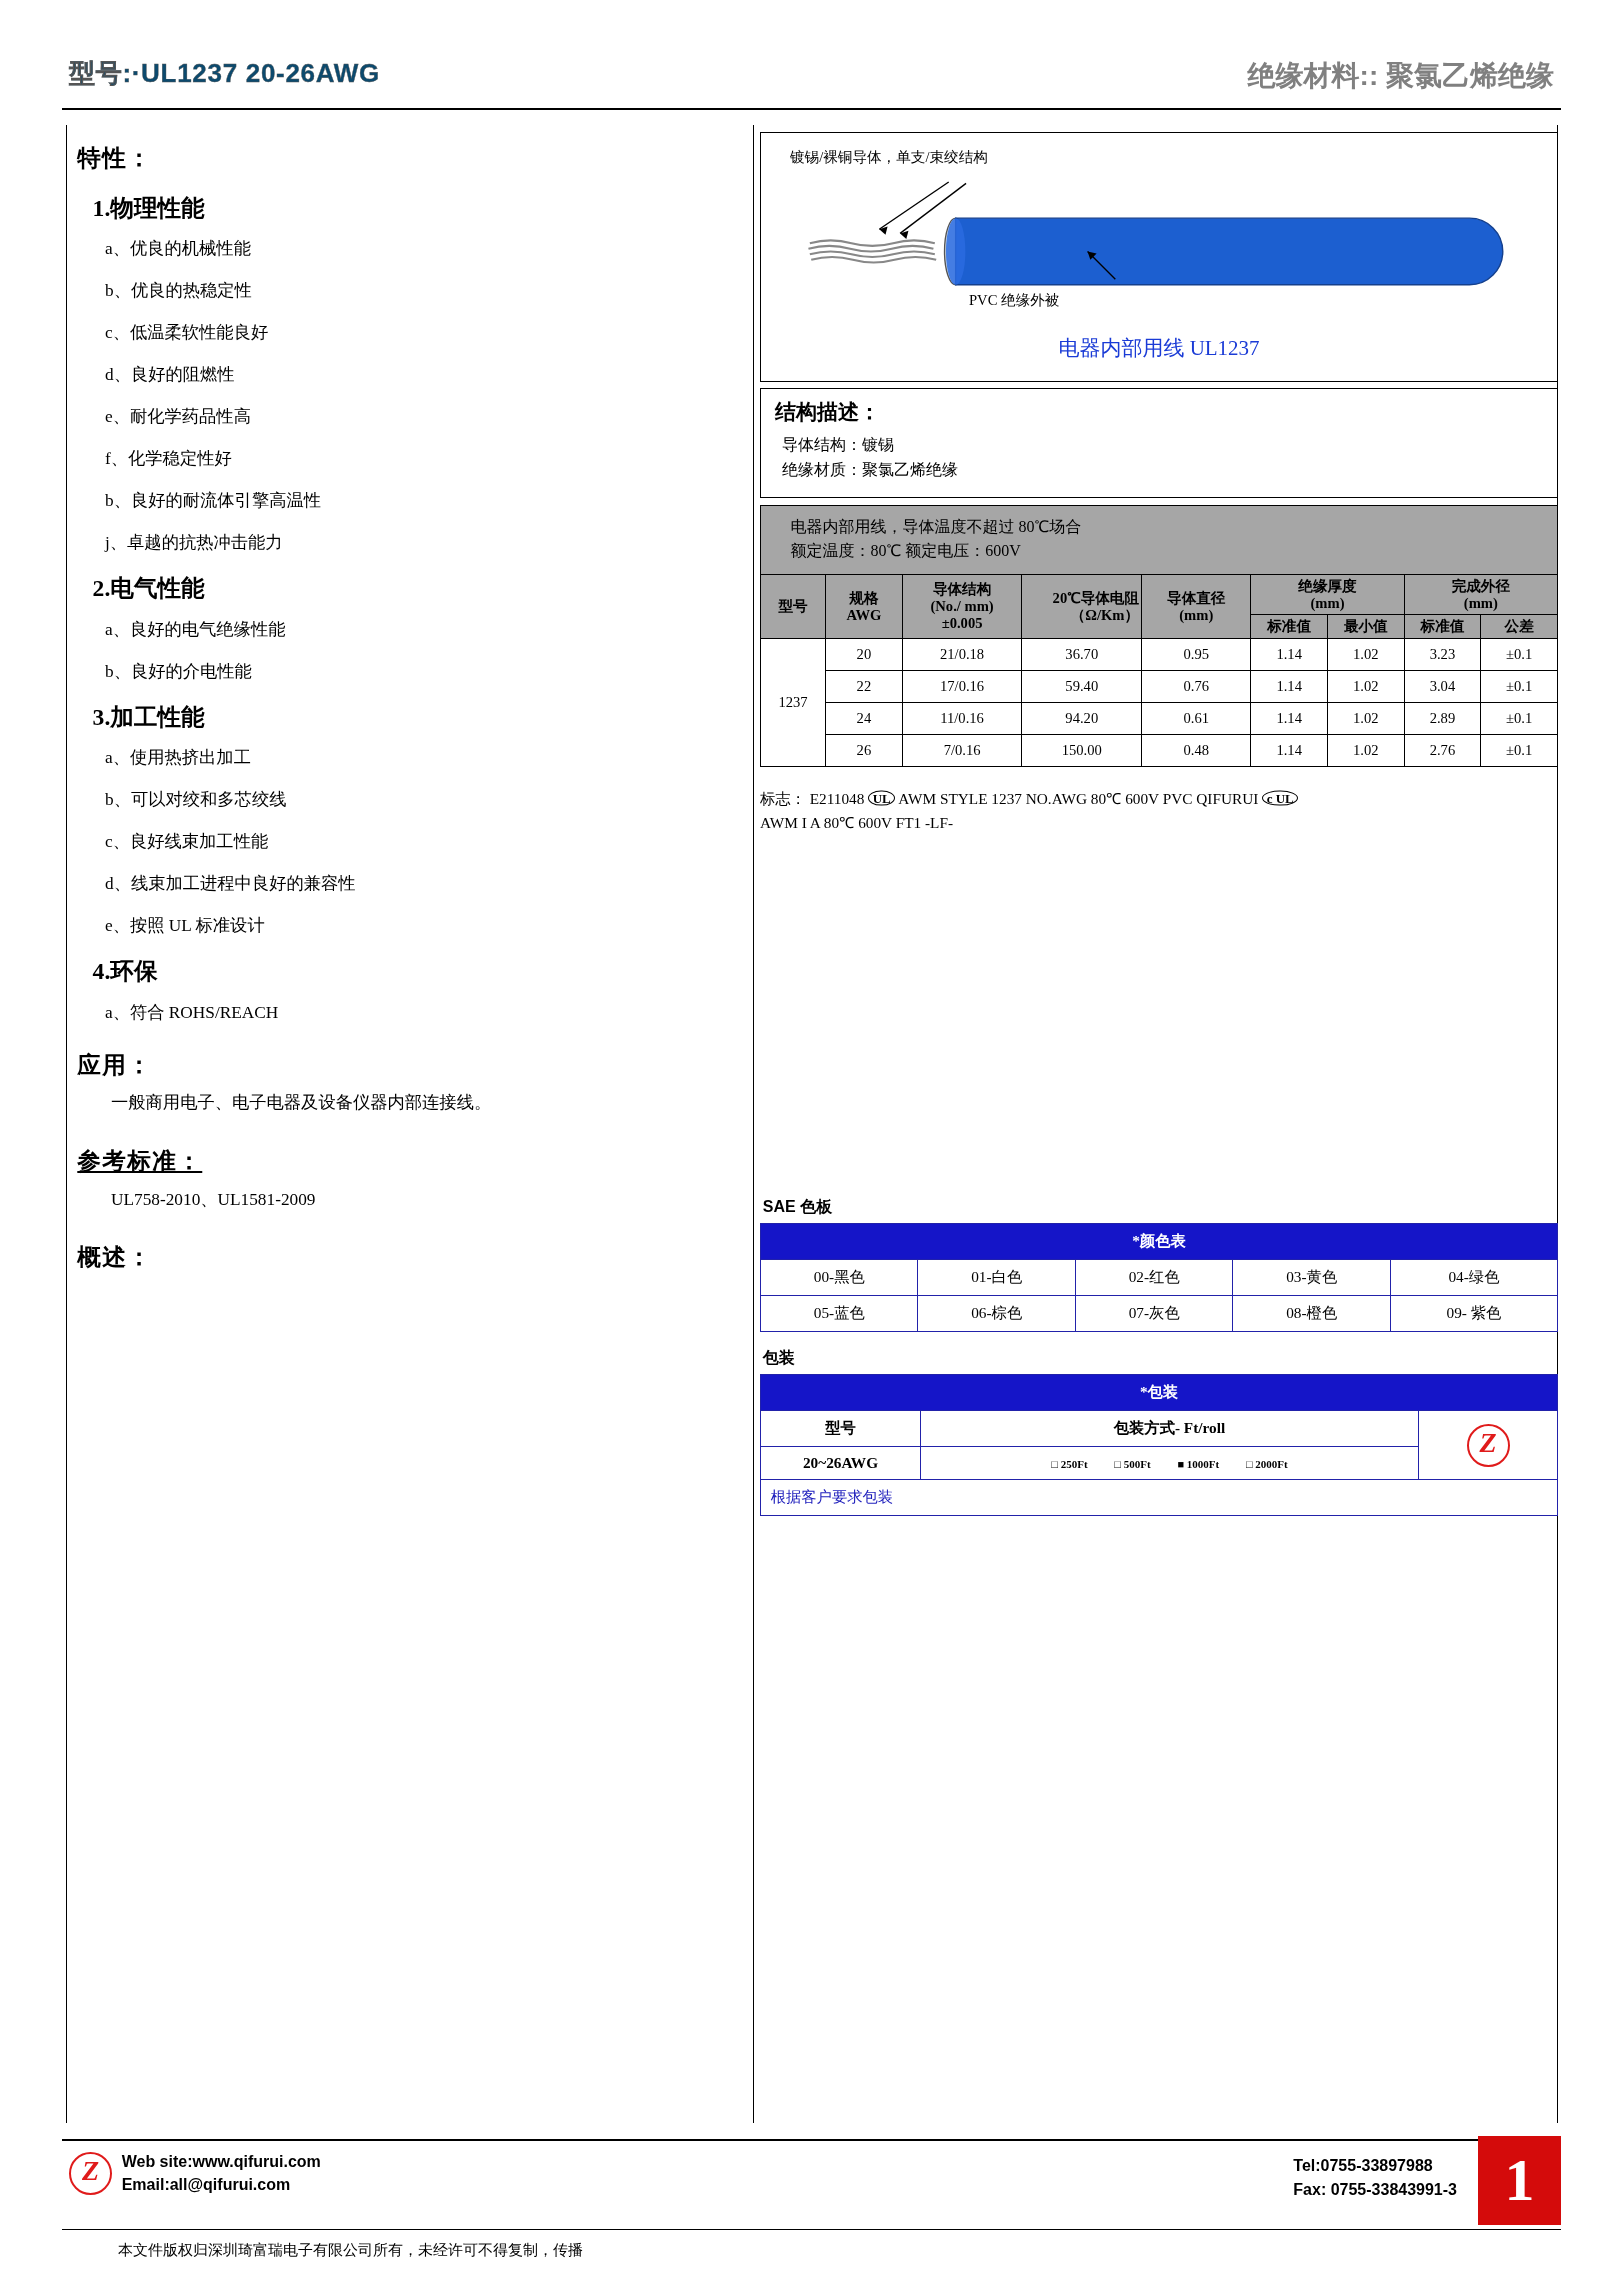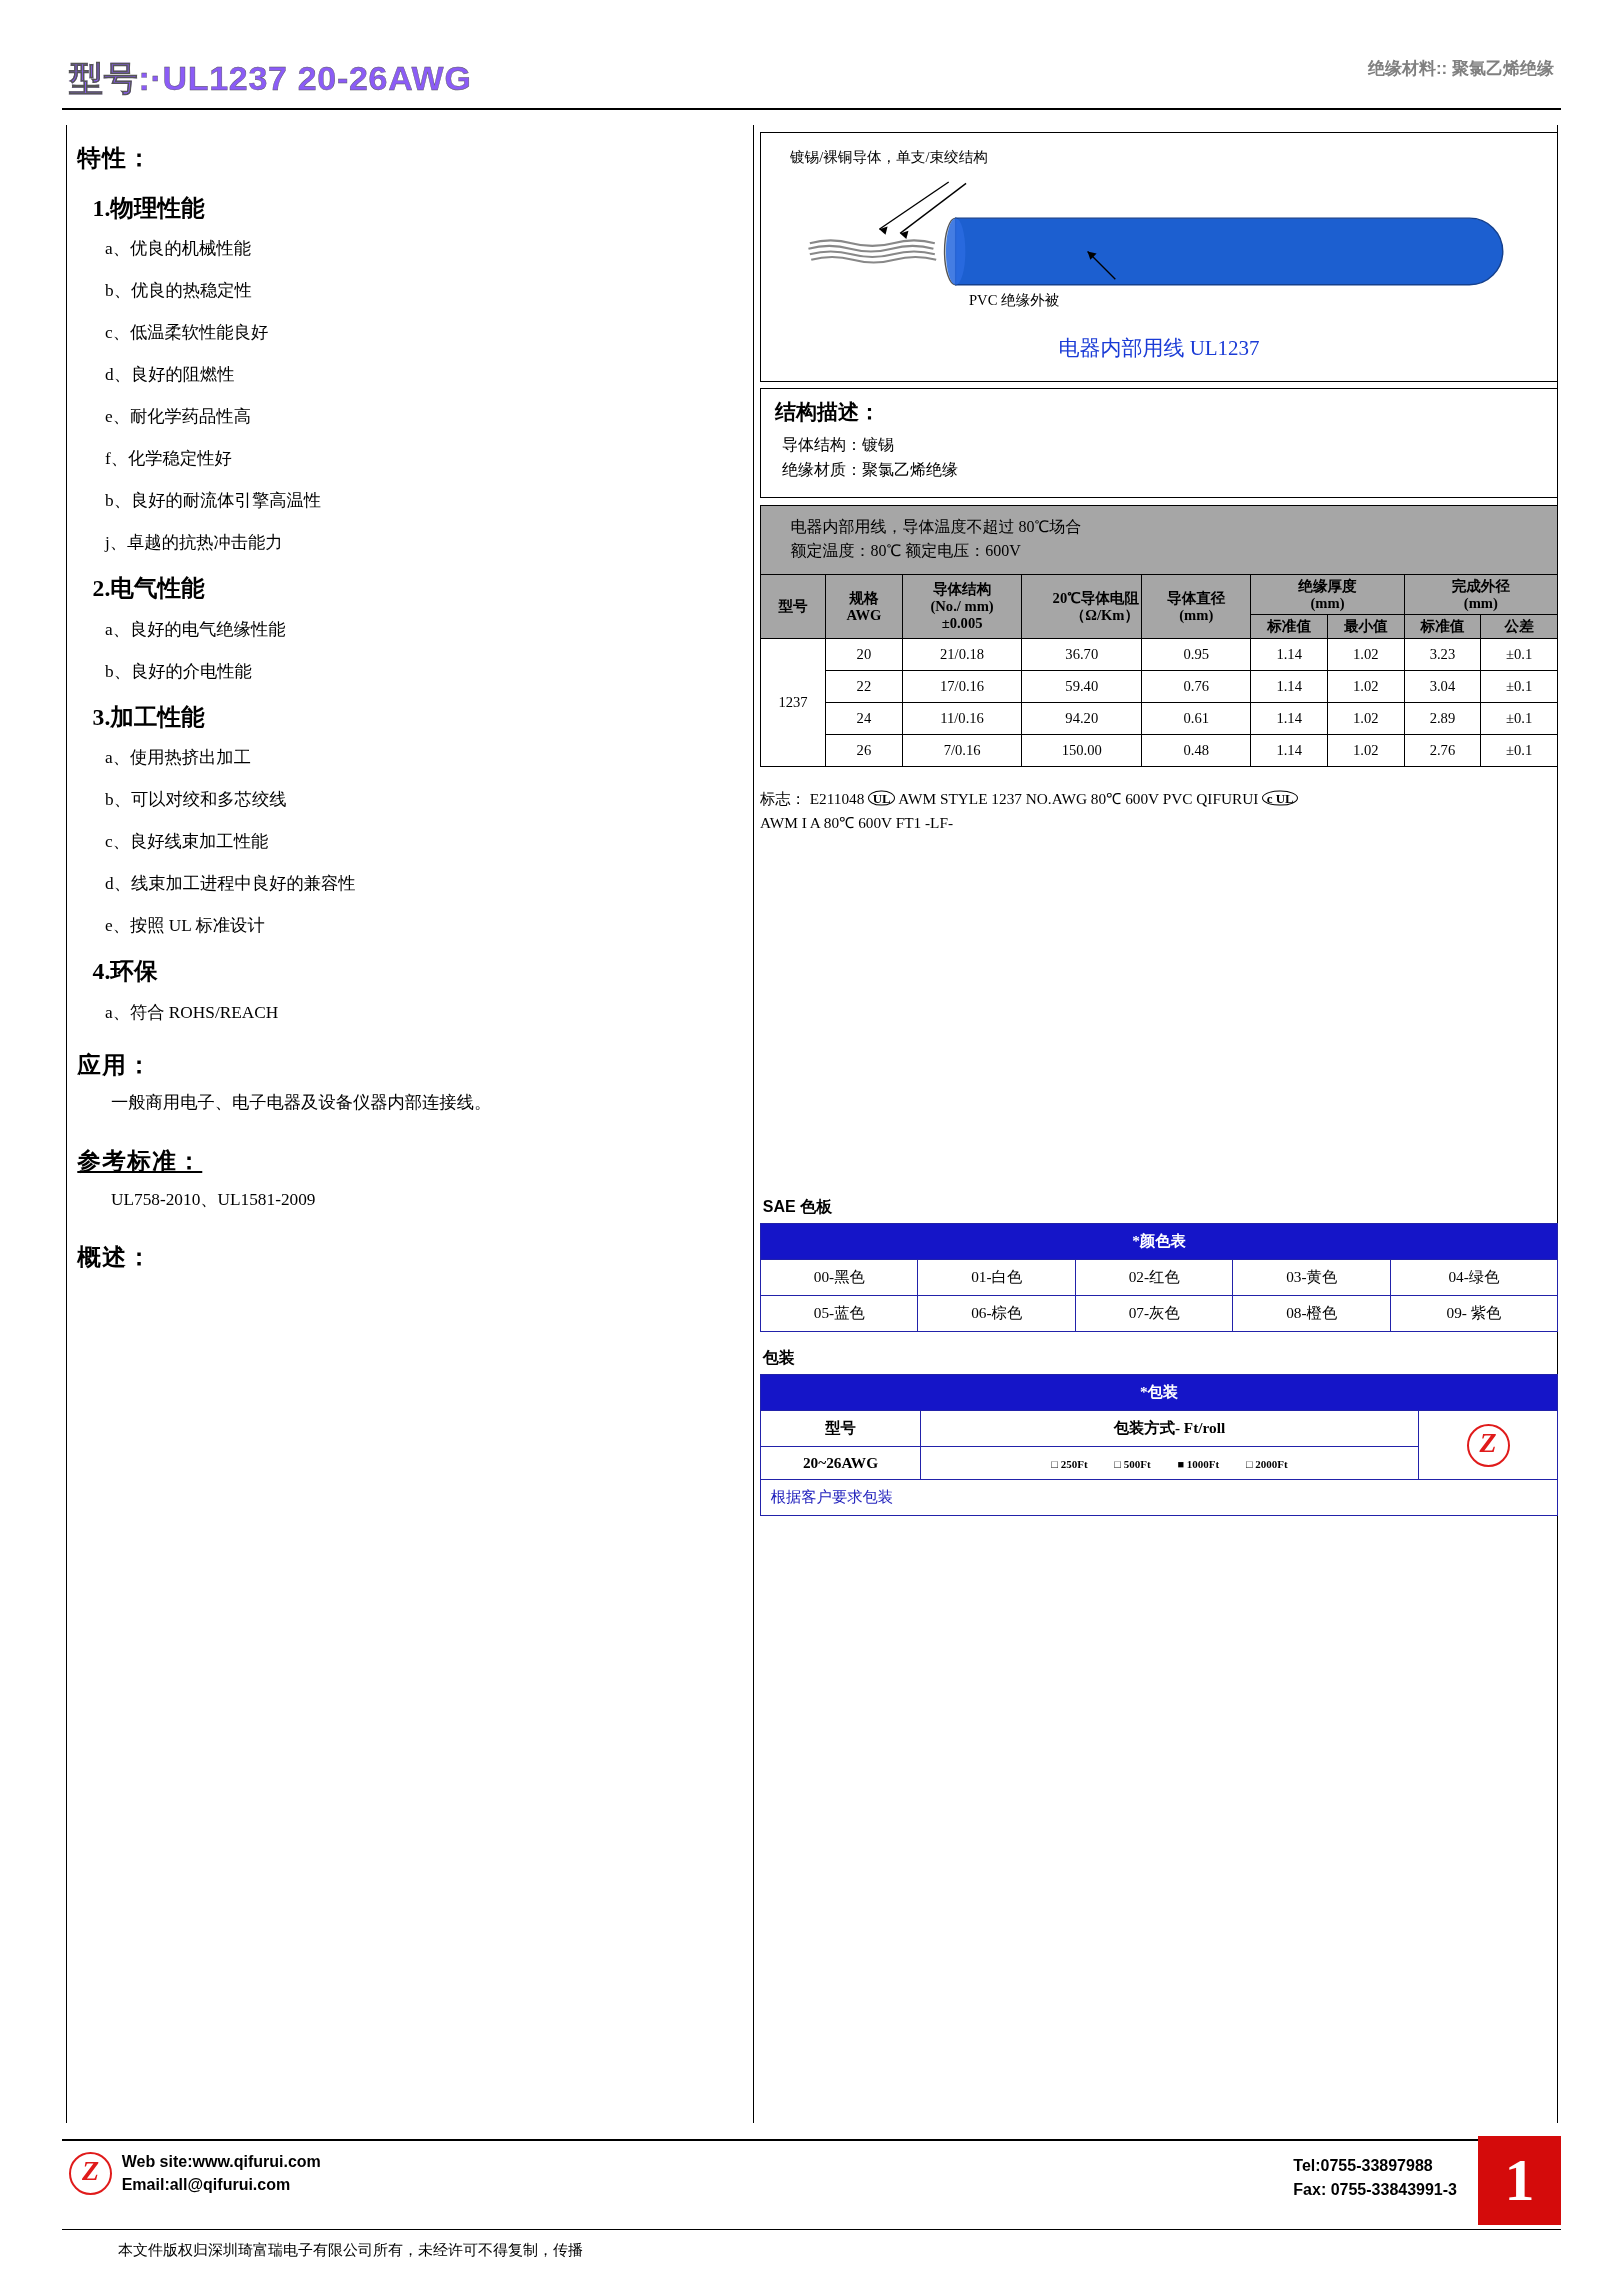--- a/index.html
+++ b/index.html
@@ -18,27 +18,27 @@
     width: 1623px; height: 2295px;
   }
 
   
   .header {
     position: absolute;
     left: 62px; top: 56px; width: 1499px; height: 43px;
   }
   .header-title {
     position:absolute; left: 7px; top: 0;
-    font-size: 34px; font-weight: bold; letter-spacing: 0.7px;
-    color: #8b5cf6;
+    font-size: 26px; font-weight: bold; letter-spacing: 0.7px;
+    color: #0c4a6e;
     -webkit-text-stroke: 0.4px #555;
   }
   .header-right {
     position:absolute; right: 7px; top: 1.4px;
-    font-size: 17px; font-weight: bold;
+    font-size: 28px; font-weight: bold;
     color: #808080;
   }
   .header-rule {
     position:absolute; left: 62px; top: 108px; width: 1499px;
     border-top: 2.1px solid #000;
   }
 
   
   .frame {
     position: absolute;

